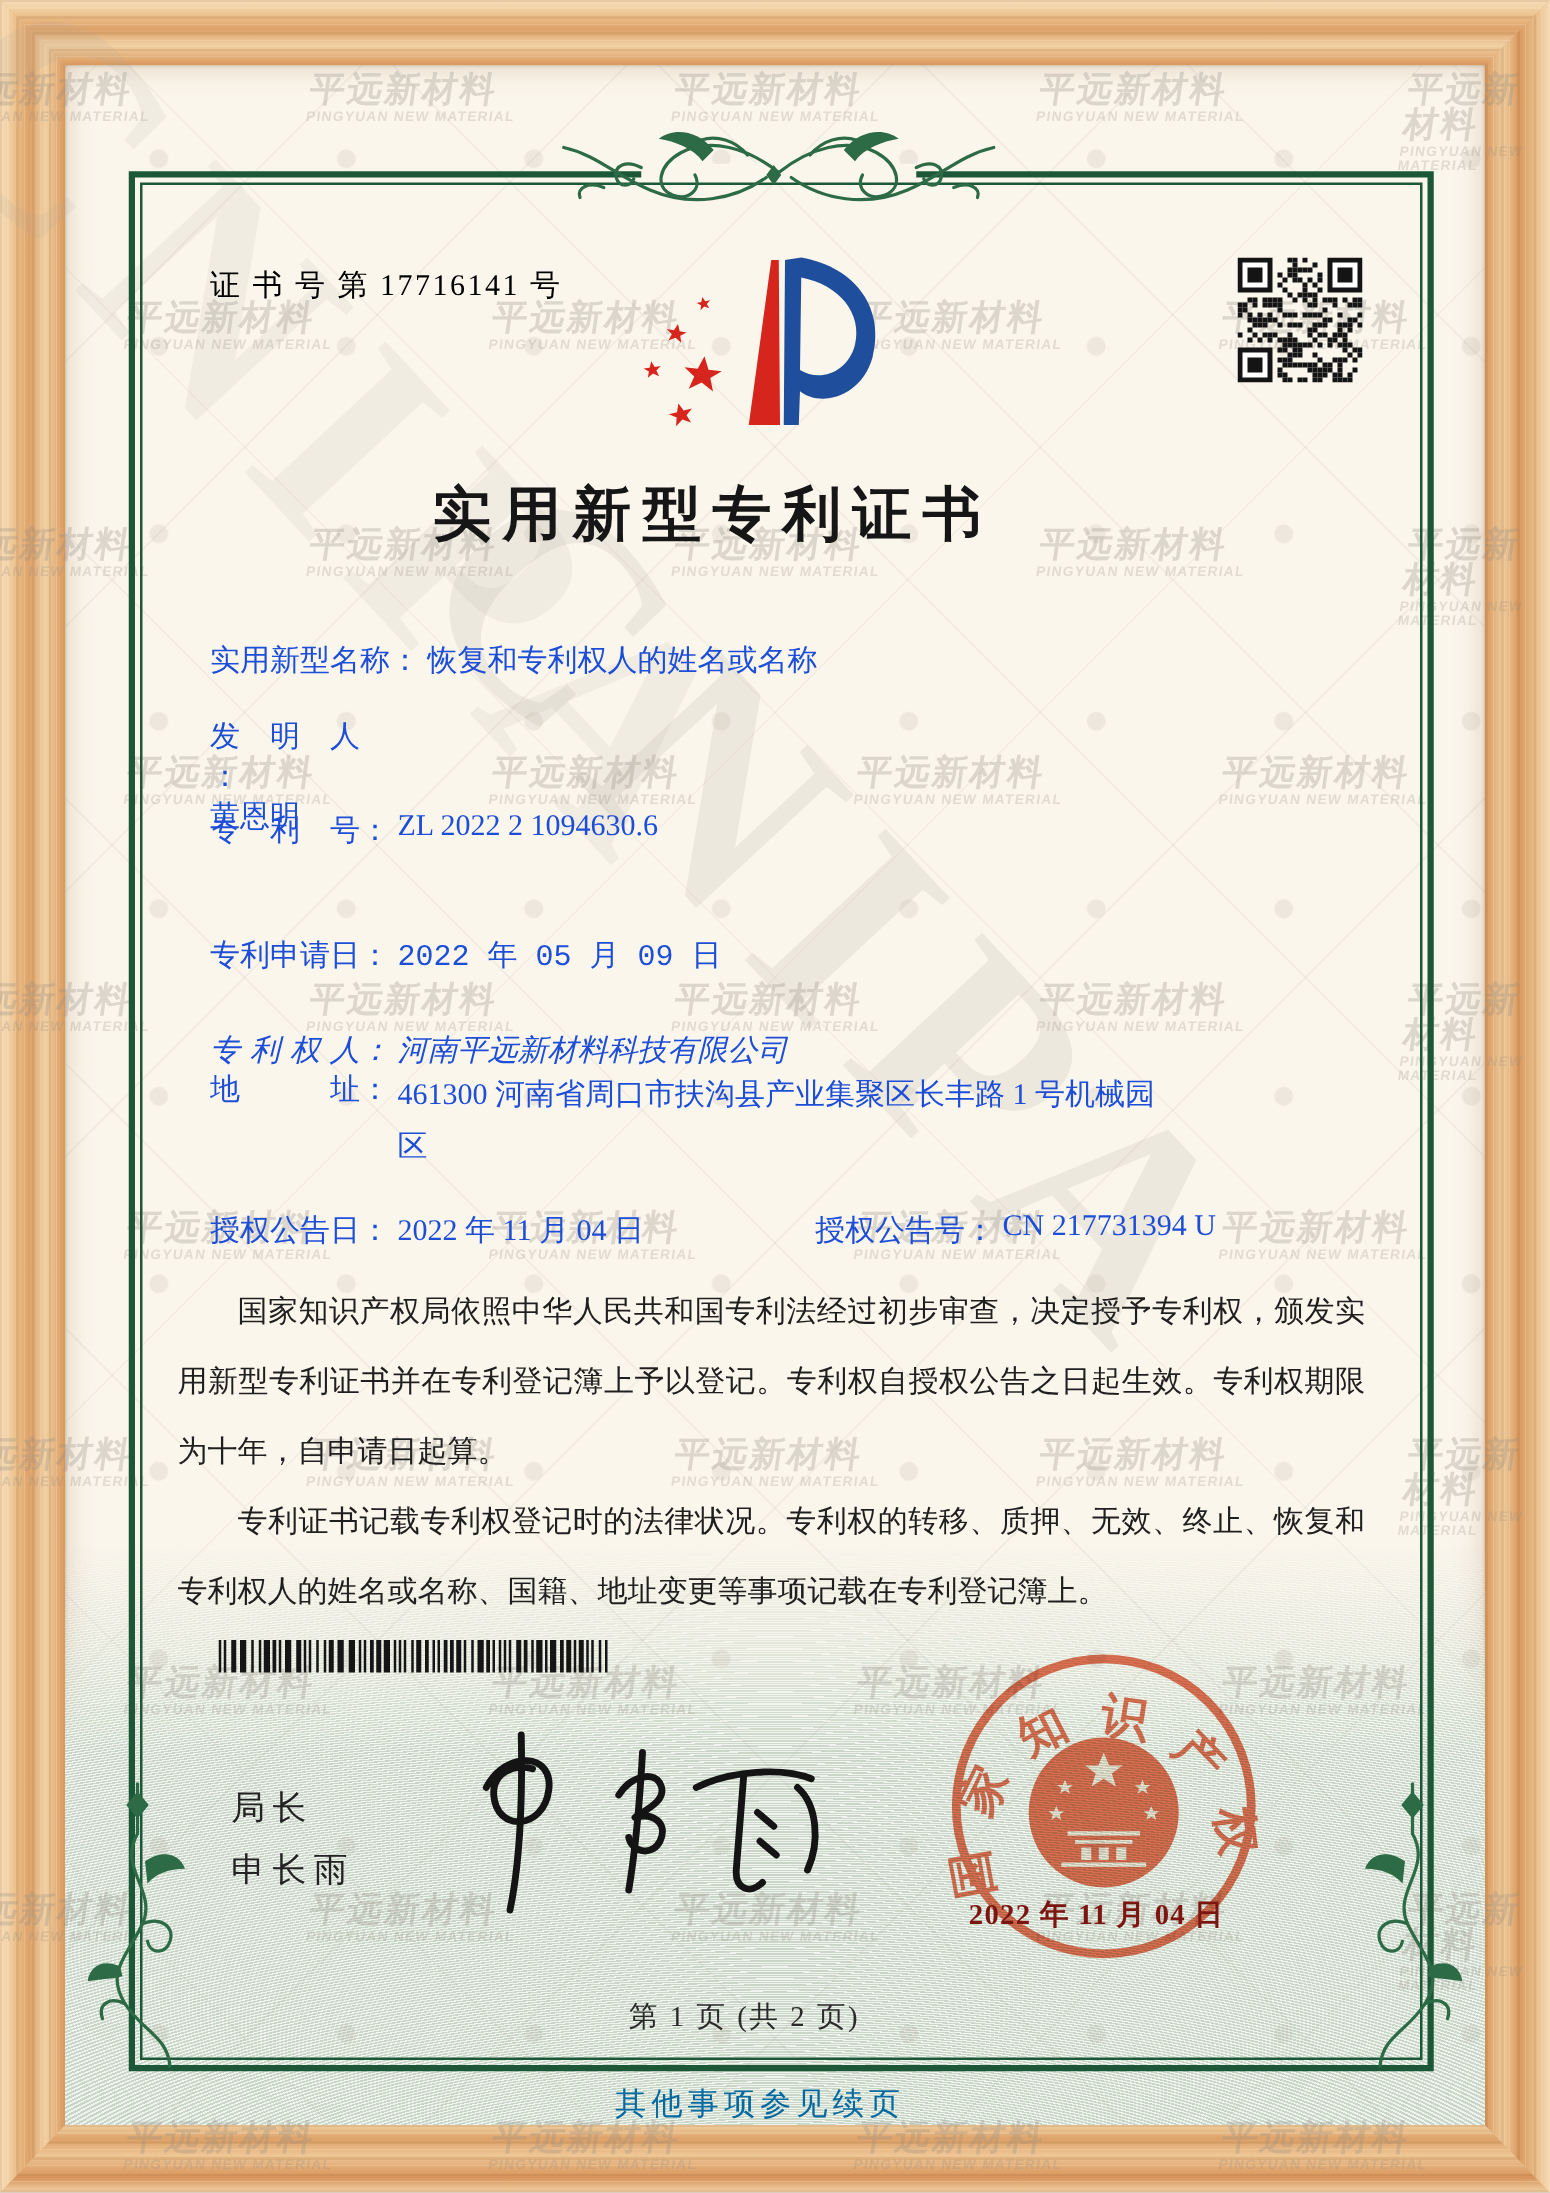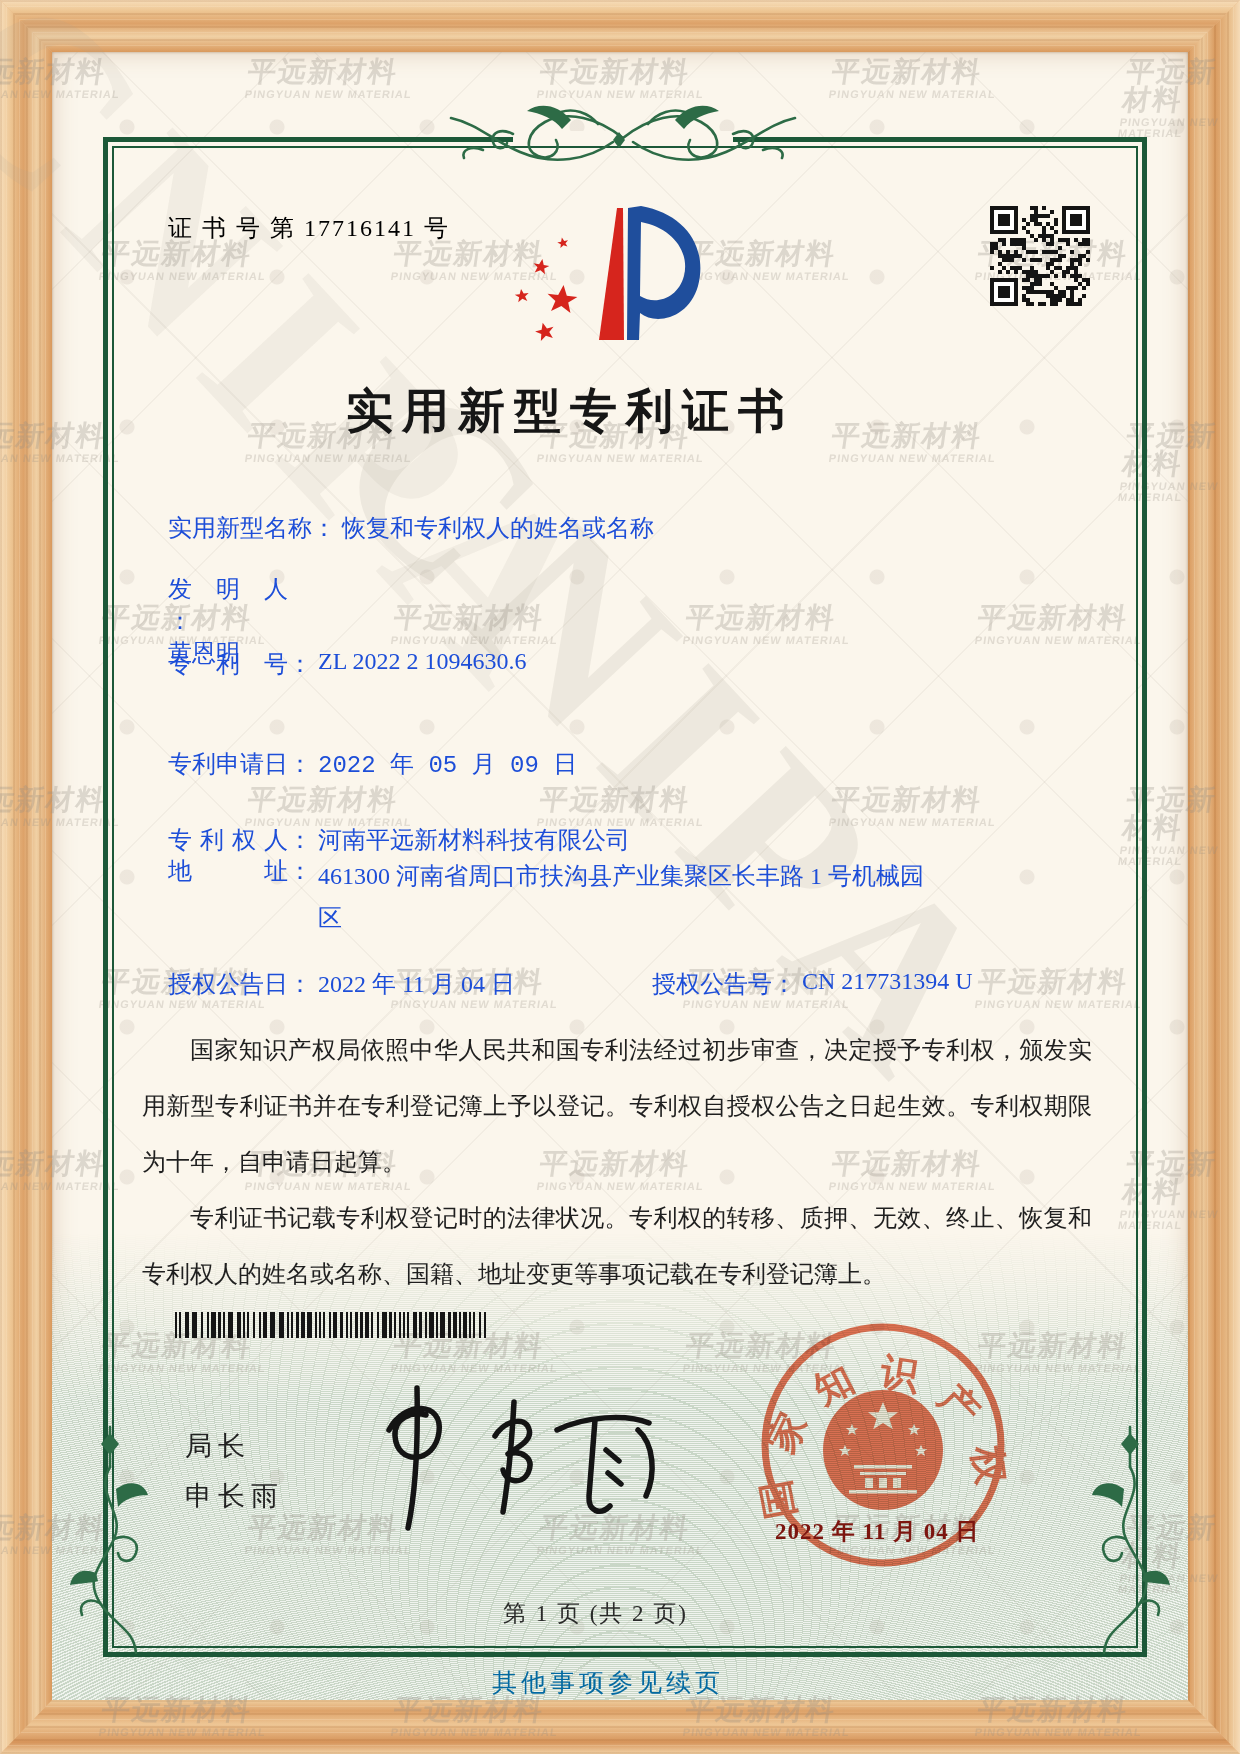--- a/index.html
+++ b/index.html
@@ -579,21 +579,21 @@
   <div class="abs frow" style="top:648px;">
     <span class="flabel">专利号</span>
       <span class="fcolon">：</span>
     <span class="fvalue">ZL 2022 2 1094630.6</span>
   </div>
   <div class="abs frow" style="top:748px;font-family:Liberation Mono, monospace;">
     <span class="flabel">专利申请日</span>
       <span class="fcolon">：</span>
     <span class="fvalue">2022 年 05 月 09 日</span>
   </div>
-  <div class="abs frow" style="top:824px;">
+  <div class="abs frow" style="top:824px;font-style:italic;">
     <span class="flabel">专利权人</span>
       <span class="fcolon">：</span>
     <span class="fvalue">河南平远新材料科技有限公司</span>
   </div>
   <div class="abs frow" style="top:855px;">
     <span class="flabel">地址</span>
       <span class="fcolon">：</span>
     <span class="fvalue addr">461300 河南省周口市扶沟县产业集聚区长丰路 1 号机械园
 区</span>
   </div>

